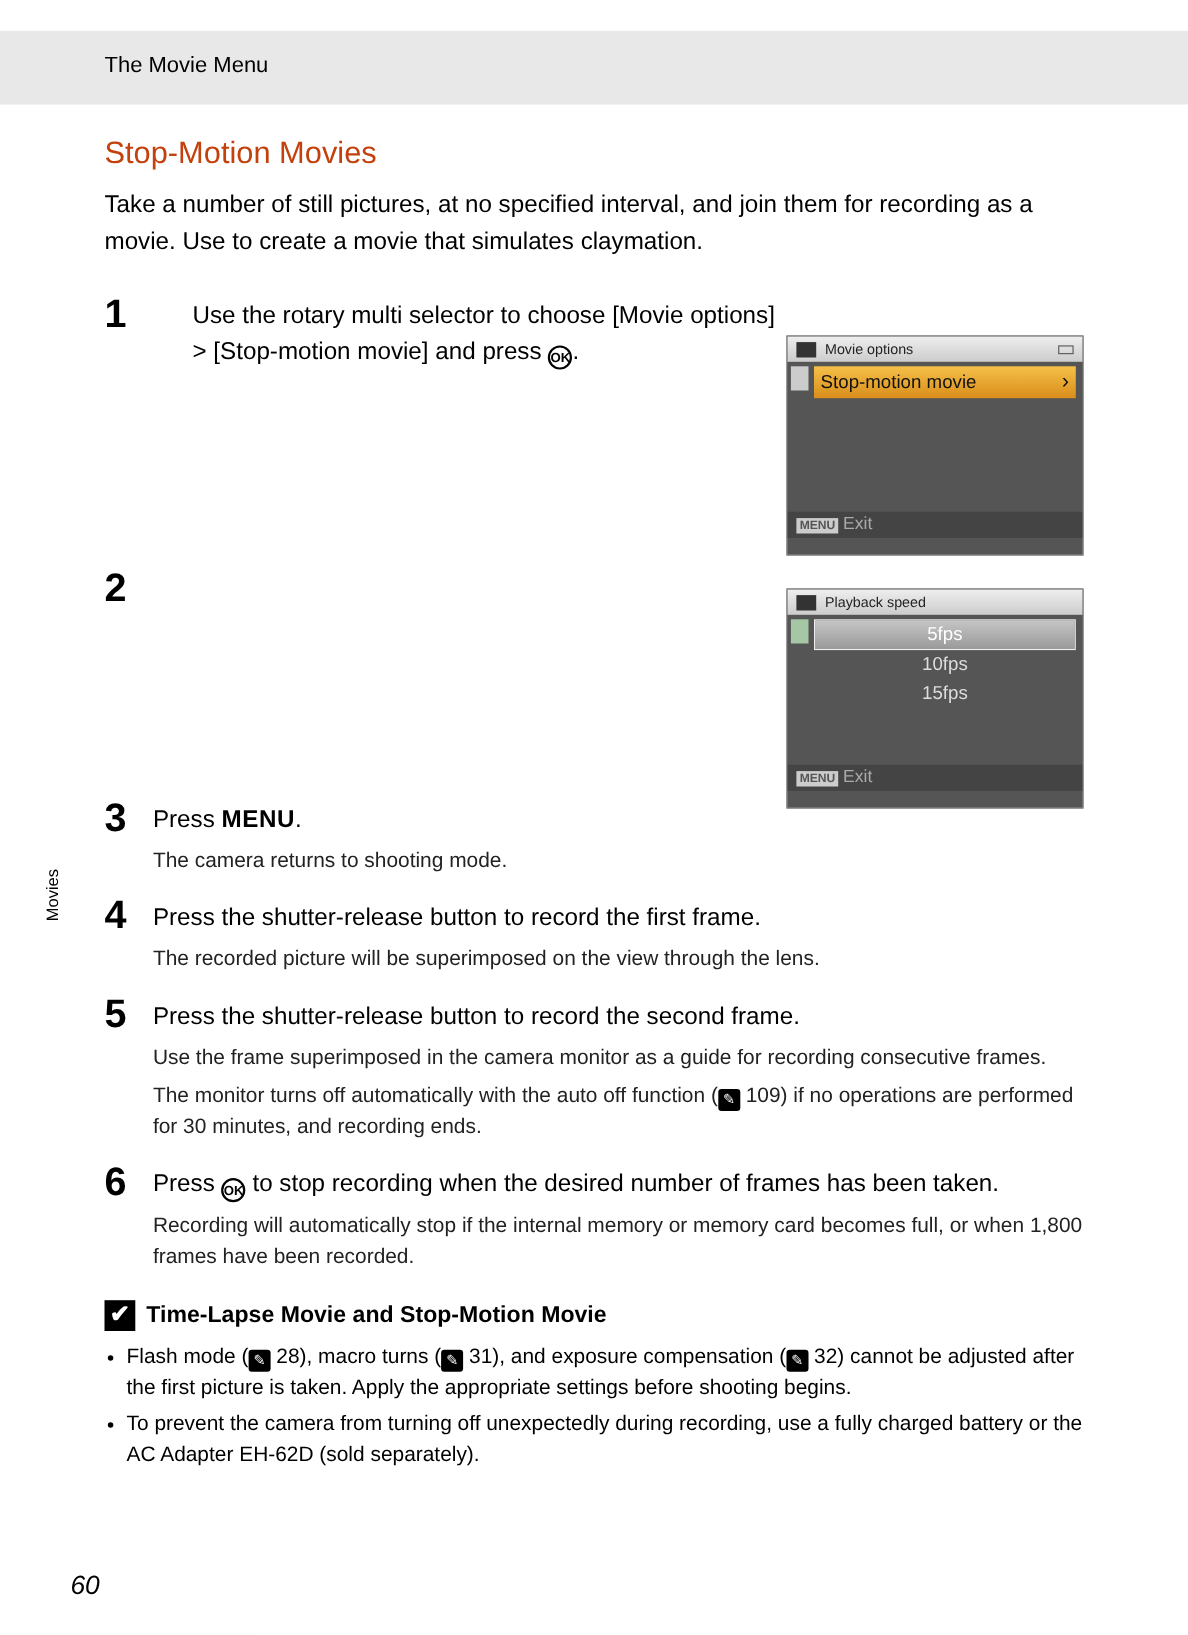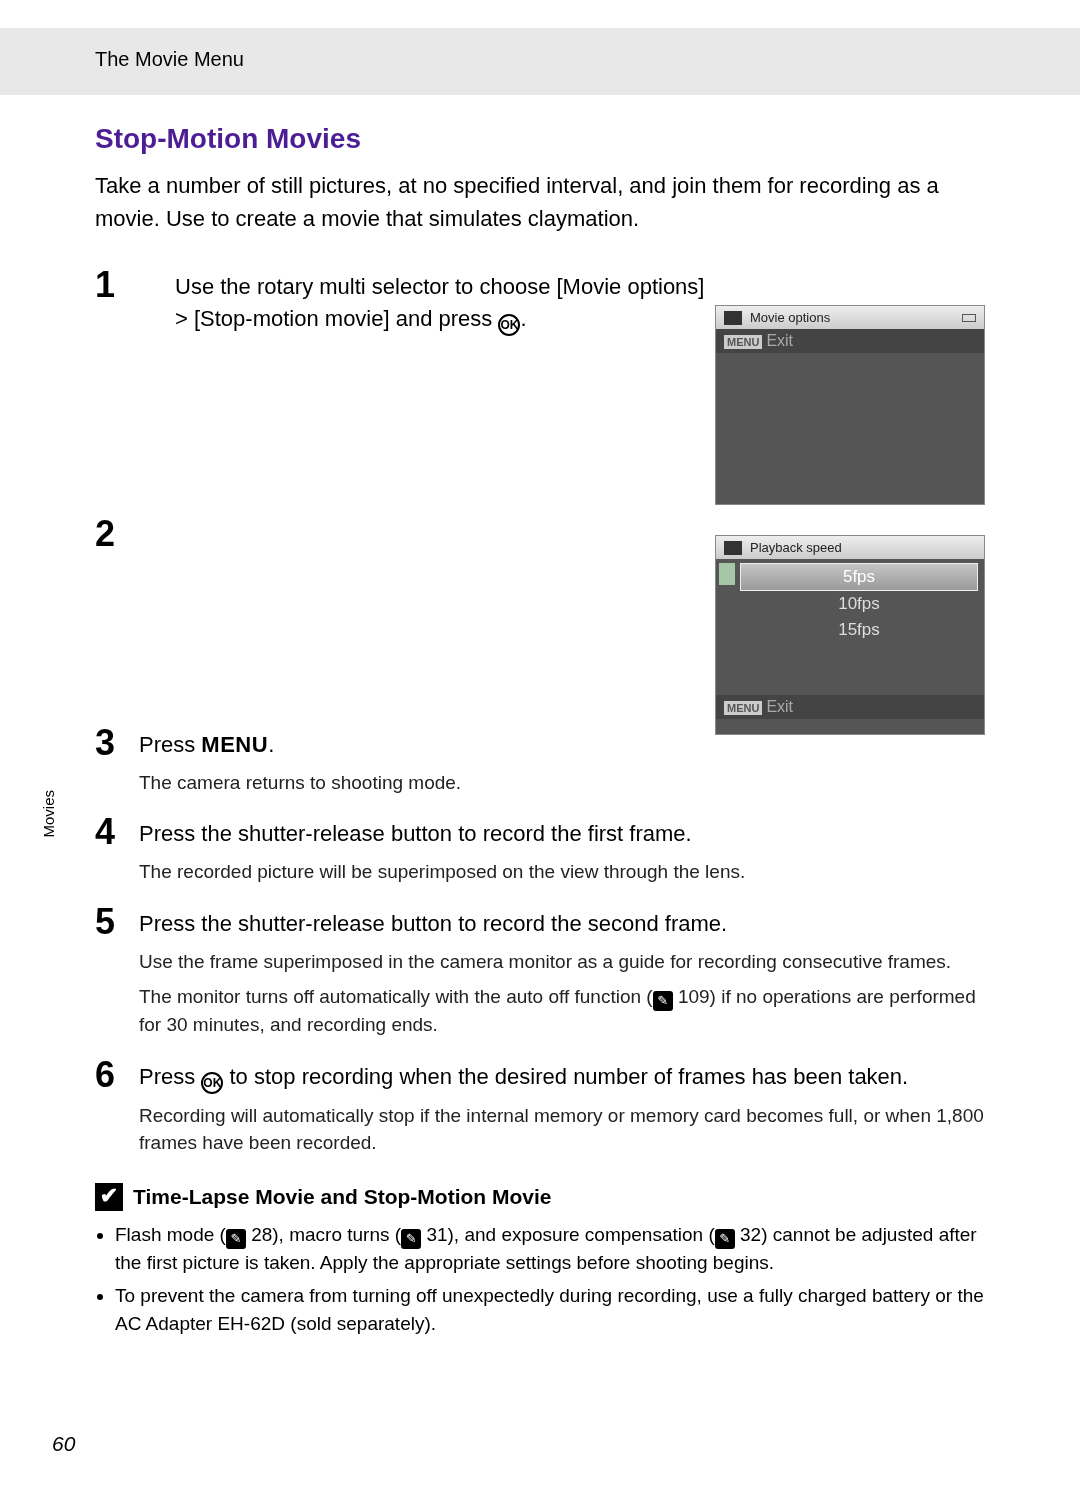--- a/index.html
+++ b/index.html
@@ -26,22 +26,22 @@
   .header-title {
     font-size: 20px;
     margin-left: 95px;
   }
   .content {
     padding: 0 95px;
     position: relative;
   }
   .section-title {
     font-size: 28px;
-    font-weight: bold;
-    color: #4c1d95;
+    font-weight: normal;
+    color: #c2410c;
     margin-bottom: 14px;
   }
   .intro {
     font-size: 22px;
     line-height: 1.5;
     margin-bottom: 32px;
   }
   .step {
     display: flex;
     align-items: flex-start;
@@ -202,24 +202,24 @@
     list-style: disc;
     padding-left: 20px;
   }
   .note-list li {
     font-size: 19px;
     line-height: 1.45;
     margin-bottom: 6px;
   }
   .page-number {
     position: absolute;
-    left: 52px;
+    left: 64px;
     bottom: 30px;
     font-style: italic;
-    font-size: 21px;
+    font-size: 24px;
   }
   .step-with-lcd .step-body { max-width: 540px; margin-left: 36px; }
   .bat-icon {
     display:inline-block;
     width:14px; height:8px;
     border:1px solid #555;
     margin-left:auto;
     position:relative;
   }
   .lcd-side-strip {
@@ -312,20 +312,27 @@
     </div>
 
   </div>
 
   <div class="lcd lcd1">
     <div class="lcd-title-bar">
       <span class="cam-icon"></span>
       <span>Movie options</span>
       <span class="bat-icon"></span>
     </div>
+    <div class="lcd-body">
+      <span class="lcd-side-strip"></span>
+      <div class="lcd-item selected">
+        <span>Stop-motion movie</span>
+        <span class="chevron">›</span>
+      </div>
+    </div>
     <div class="lcd-footer">
       <span class="menu-box">MENU</span><span>Exit</span>
     </div>
   </div>
 
   <div class="lcd lcd2">
     <div class="lcd-title-bar">
       <span class="cam-icon"></span>
       <span>Playback speed</span>
     </div>

